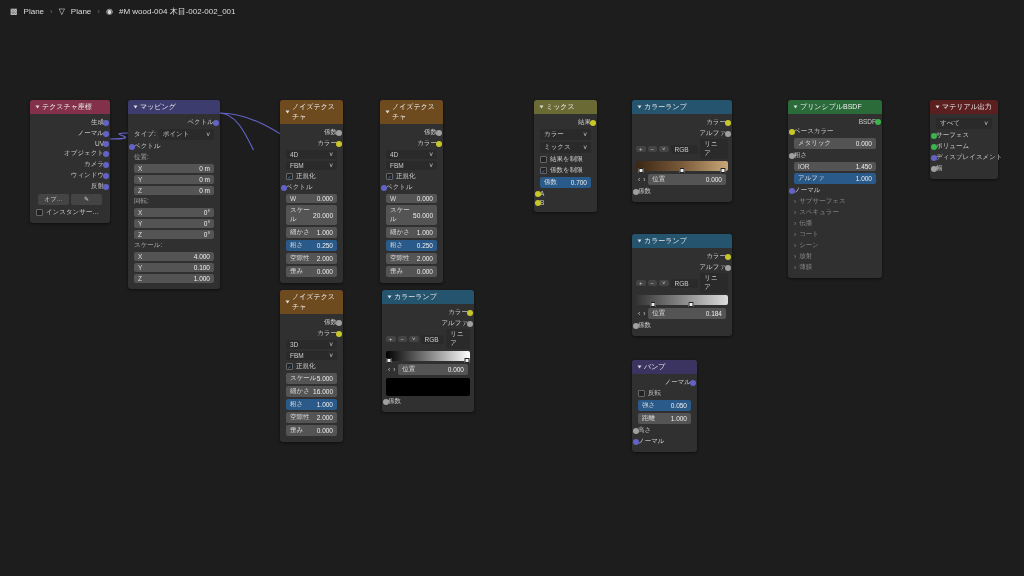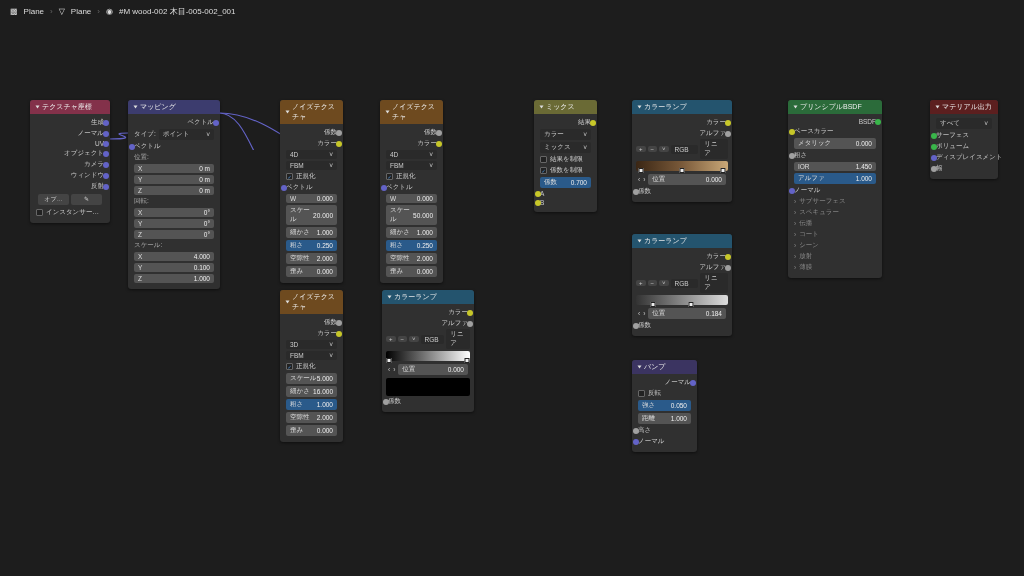--- a/index.html
+++ b/index.html
@@ -105,21 +105,21 @@
 <body>
 
 <div class="breadcrumb">
   <span>▩</span>
   <span>Plane</span>
   <span class="sep">›</span>
   <span>▽</span>
   <span>Plane</span>
   <span class="sep">›</span>
   <span>◉</span>
-  <span>#M wood-002 木目-005-002_001</span>
+  <span>#M wood-004 木目-002-002_001</span>
 </div>
 
 <svg class="wires">
   <path d="M108 139 C150 139 100 133 128 133" stroke="#6363c7" fill="none" stroke-width="1.2"></path>
   <path d="M219 113 C250 113 255 180 280 180" stroke="#6363c7" fill="none" stroke-width="1.2"></path>
   <path d="M219 113 C280 113 320 180 380 180" stroke="#6363c7" fill="none" stroke-width="1.2"></path>
   <path d="M342 114 C430 114 450 195 534 195" stroke="#c7c729" fill="none" stroke-width="1.2"></path>
   <path d="M442 114 C500 114 500 205 534 205" stroke="#c7c729" fill="none" stroke-width="1.2"></path>
   <path d="M596 113 C620 113 615 133 632 133" stroke="#c7c729" fill="none" stroke-width="1.2"></path>
   <path d="M596 113 C640 113 600 255 632 255" stroke="#c7c729" fill="none" stroke-width="1.2"></path>

